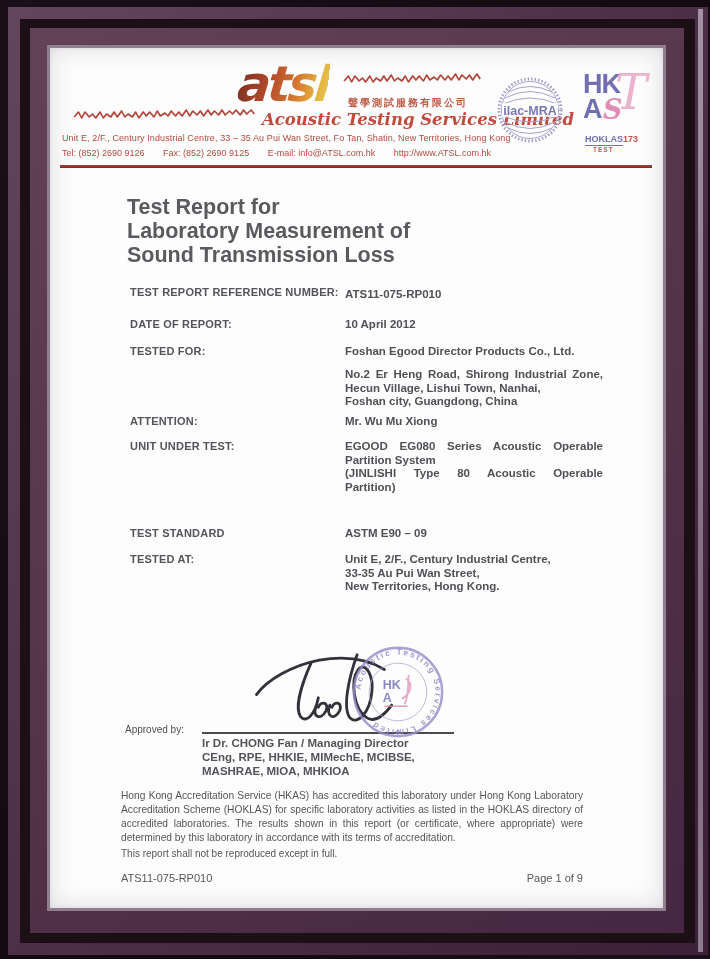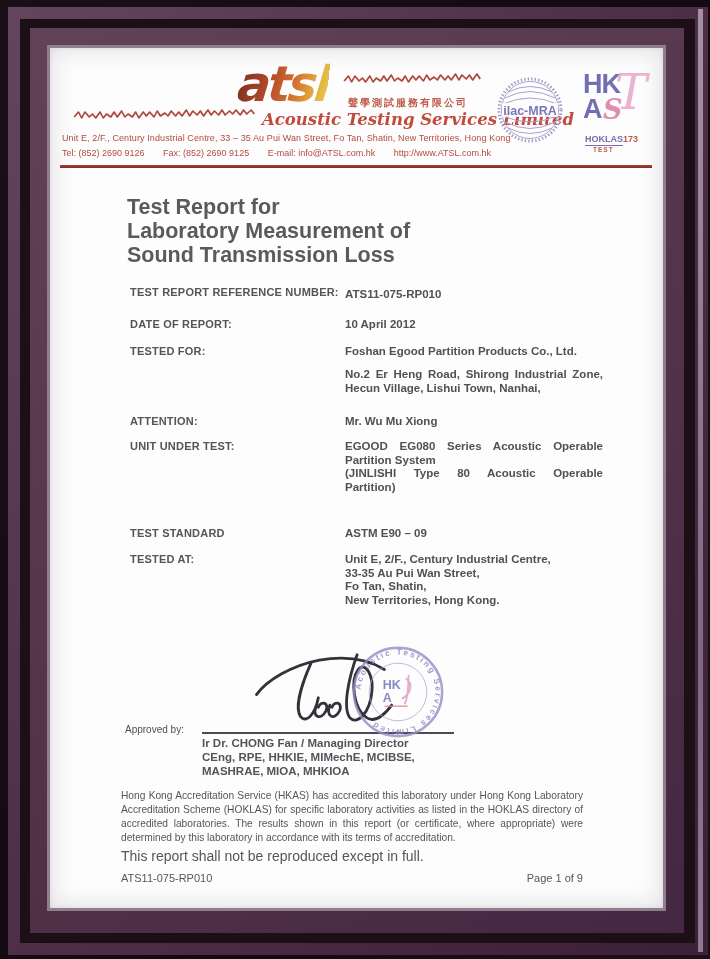--- a/index.html
+++ b/index.html
@@ -48,21 +48,21 @@
   .spread{text-align:justify;text-align-last:justify;}
   
   .apprlbl{left:75px;top:676px;font-size:10px;color:#4f4f55;}
   .sigline{left:152px;top:684px;width:252px;height:1.8px;background:#4d4a52;}
   .signame{left:152px;top:689px;font-size:11.5px;font-weight:600;color:#53535a;white-space:nowrap;}
   .sigqual1{left:152px;top:703px;font-size:11.5px;font-weight:600;color:#53535a;white-space:nowrap;}
   .sigqual2{left:152px;top:717px;font-size:11.5px;font-weight:700;color:#53535a;white-space:nowrap;}
   
   .accr{left:71px;top:741px;width:462px;font-size:10.2px;line-height:14px;color:#55555b;
         text-align:justify;}
-  .repro{left:71px;top:800px;font-size:14px;color:#55555b;white-space:nowrap;}
+  .repro{left:71px;top:800px;font-size:10px;color:#55555b;white-space:nowrap;}
   .bottomrow{left:71px;top:824px;width:462px;font-size:11px;color:#55555b;}
   .bottomrow .ref{position:static;float:left;}
   .bottomrow .pg{position:static;float:right;}
 </style>
 </head>
 <body>
 
 <div class="canvas">
   <div class="frame-base"></div>
   <div class="frame-band1"></div>
@@ -125,46 +125,46 @@
       <span style="position:static;display:block">Sound Transmission Loss</span>
     </div>
 
     <div class="lbl" style="top:238px">TEST REPORT REFERENCE NUMBER:</div>
     <div class="val" style="top:240px">ATS11-075-RP010</div>
 
     <div class="lbl" style="top:270px">DATE OF REPORT:</div>
     <div class="val" style="top:270px">10 April 2012</div>
 
     <div class="lbl" style="top:297px">TESTED FOR:</div>
-    <div class="val" style="top:297px">Foshan Egood Partition Products Co., Ltd.</div>
+    <div class="val" style="top:297px">Foshan Egood Director Products Co., Ltd.</div>
 
     <div class="val" style="top:320px">
       <span class="ln spread">No.2 Er Heng Road, Shirong Industrial Zone,</span>
       <span class="ln">Hecun Village, Lishui Town, Nanhai,</span>
+      <span class="ln">Foshan city, Guangdong, China</span>
     </div>
 
     <div class="lbl" style="top:367px">ATTENTION:</div>
     <div class="val" style="top:367px">Mr. Wu Mu Xiong</div>
 
     <div class="lbl" style="top:392px">UNIT UNDER TEST:</div>
     <div class="val" style="top:392px">
       <span class="ln spread">EGOOD EG080 Series Acoustic Operable</span>
       <span class="ln">Partition System</span>
       <span class="ln spread">(JINLISHI Type 80 Acoustic Operable</span>
       <span class="ln">Partition)</span>
     </div>
 
     <div class="lbl" style="top:479px">TEST STANDARD</div>
     <div class="val" style="top:479px">ASTM E90 – 09</div>
 
     <div class="lbl" style="top:505px">TESTED AT:</div>
     <div class="val" style="top:505px">
       <span class="ln">Unit E, 2/F., Century Industrial Centre,</span>
       <span class="ln">33-35 Au Pui Wan Street,</span>
-      <span class="ln">Fo Tan, Shatin,</span>
       <span class="ln">New Territories, Hong Kong.</span>
     </div>
 
     <div class="apprlbl">Approved by:</div>
     <div class="sigline"></div>
 
     <svg style="left:196px;top:600px;width:152px;height:88px" viewBox="0 0 145 83">
       <path d="M10,44 C20,30 44,16 70,11 C94,7 116,10 132,20
                M62,14 C54,32 46,56 52,65 C58,72 66,62 69,47
                M67,55 C63,65 71,69 76,60 C80,52 72,49 69,56

